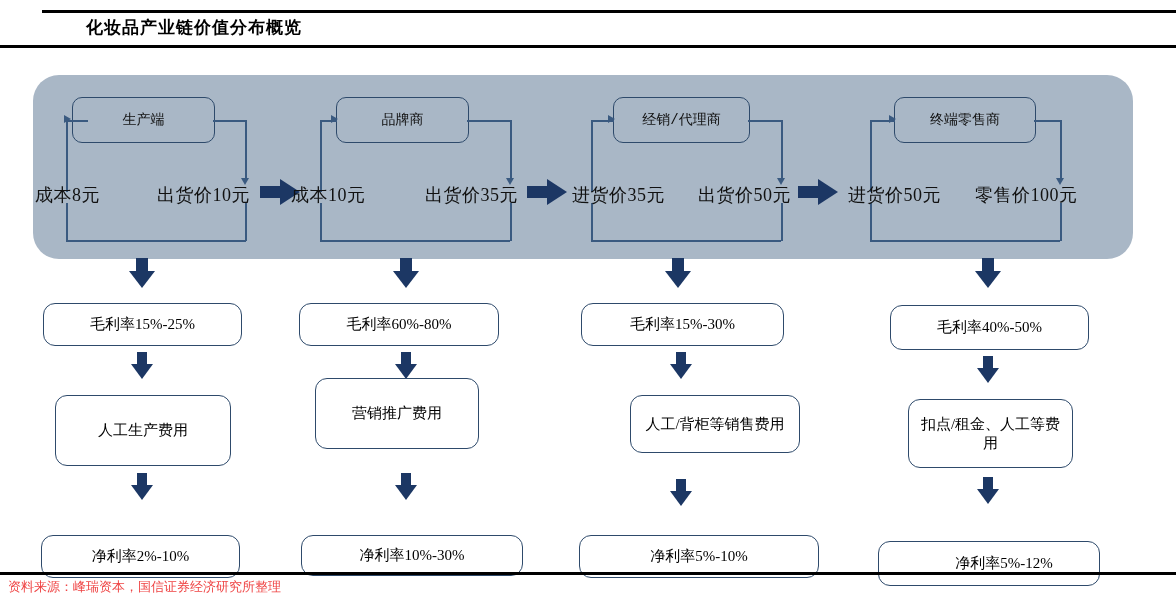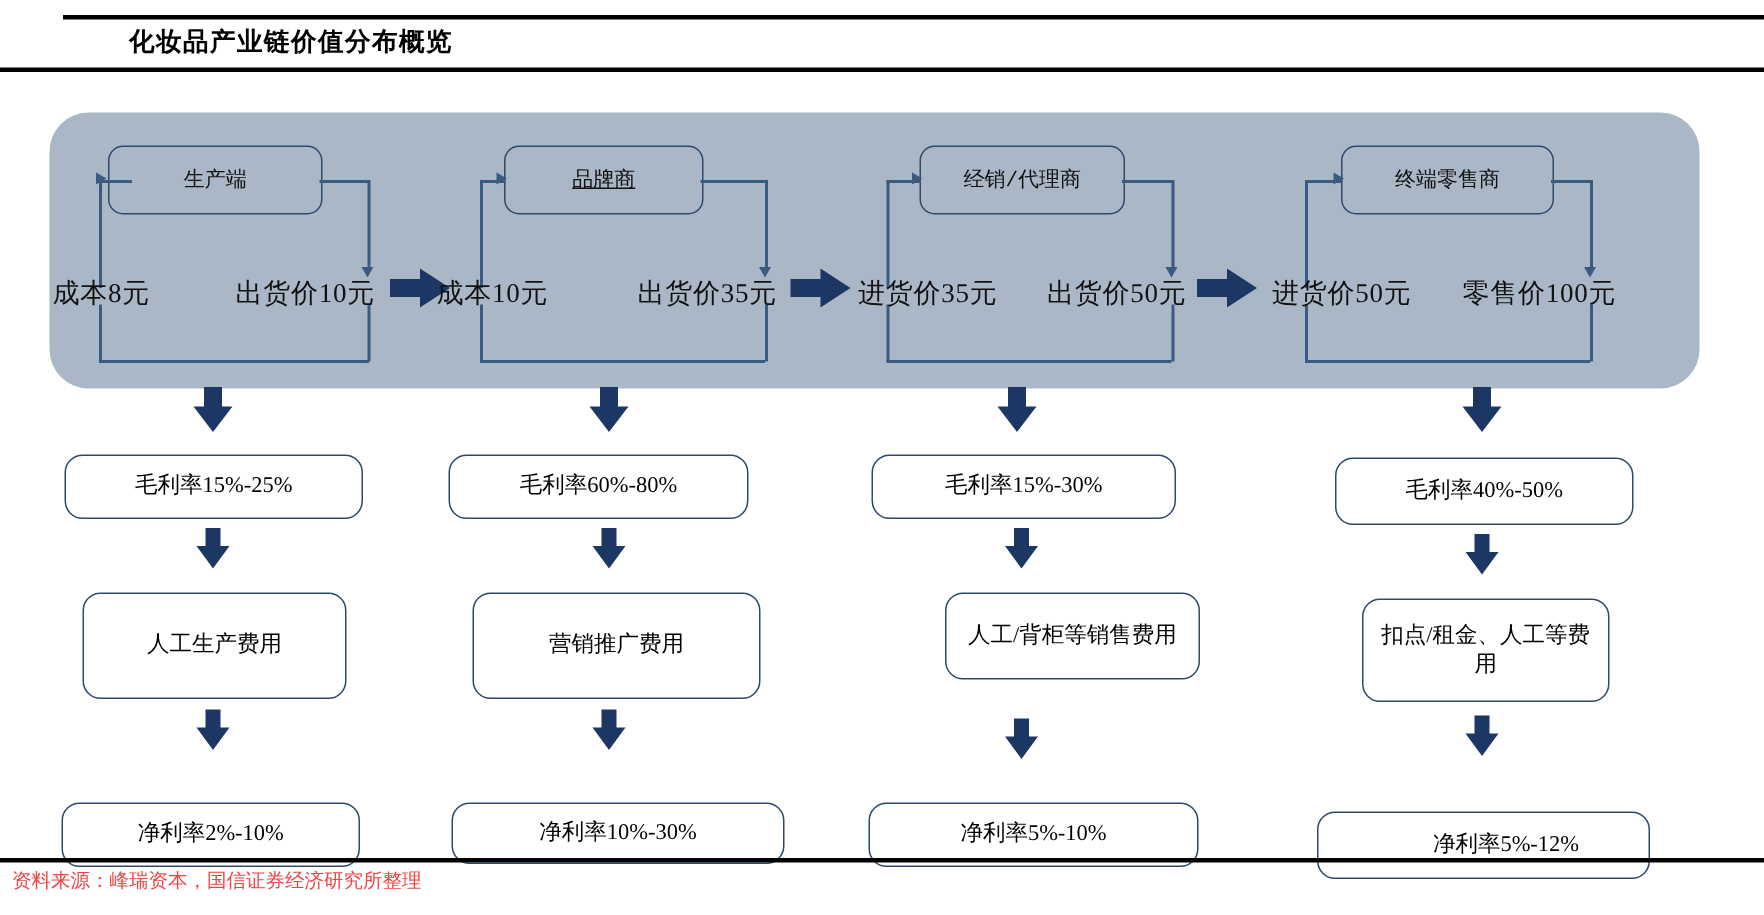--- a/index.html
+++ b/index.html
@@ -115,21 +115,21 @@
   <div class="conn v" style="left:212px;top:128px;height:38px;"></div>
 
   <div class="price-label" style="left:2px;top:108px;">成本8元</div>
   <div class="price-label" style="left:124px;top:108px;">出货价10元</div>
 
   <div class="block-arrow-right" style="left:227px;top:104px;">
     <div class="shaft"></div>
       <div class="head"></div>
   </div>
 
-  <div class="stage-box" style="left:303px;top:22px;width:131px;height:44px;text-decoration:underline;">
+  <div class="stage-box" style="left:303px;top:22px;width:131px;height:44px;">
     <span>品牌商</span>
   </div>
   <div class="conn v" style="left:287px;top:45px;height:72px;"></div>
   <div class="conn h" style="left:287px;top:45px;width:17px;"></div>
   <div class="arrowhead-right" style="left:298px;top:40px;"></div>
   <div class="conn h" style="left:434px;top:45px;width:44px;"></div>
   <div class="conn v" style="left:477px;top:45px;height:60px;"></div>
   <div class="arrowhead-down" style="left:473px;top:103px;"></div>
   <div class="conn v" style="left:287px;top:128px;height:38px;"></div>
   <div class="conn h" style="left:287px;top:165px;width:190px;"></div>
@@ -216,21 +216,21 @@
   <span>净利率2%-10%</span>
 </div>
 
 <div class="metric-box" style="left:299px;top:303px;width:200px;height:43px;">
   <span>毛利率60%-80%</span>
 </div>
 <div class="block-arrow-down slim" style="left:395px;top:352px;">
   <div class="shaft"></div>
     <div class="head"></div>
 </div>
-<div class="metric-box" style="left:315px;top:395px;width:192px;height:71px;">
+<div class="metric-box" style="left:315px;top:378px;width:164px;height:71px;">
   <span>营销推广费用</span>
 </div>
 <div class="block-arrow-down slim" style="left:395px;top:473px;">
   <div class="shaft"></div>
     <div class="head"></div>
 </div>
 <div class="metric-box" style="left:289px;top:535px;width:222px;height:41px;margin-left:12px;">
   <span>净利率10%-30%</span>
 </div>
 
@@ -241,21 +241,21 @@
   <div class="shaft"></div>
     <div class="head"></div>
 </div>
 <div class="metric-box" style="left:630px;top:395px;width:170px;height:58px;">
   <span>人工/背柜等销售费用</span>
 </div>
 <div class="block-arrow-down slim" style="left:670px;top:479px;">
   <div class="shaft"></div>
     <div class="head"></div>
 </div>
-<div class="metric-box" style="left:579px;top:535px;width:220px;height:43px;">
+<div class="metric-box" style="left:579px;top:535px;width:240px;height:43px;">
   <span>净利率5%-10%</span>
 </div>
 
 <div class="metric-box" style="left:890px;top:305px;width:199px;height:45px;">
   <span>毛利率40%-50%</span>
 </div>
 <div class="block-arrow-down slim" style="left:977px;top:356px;">
   <div class="shaft"></div>
     <div class="head"></div>
 </div>

